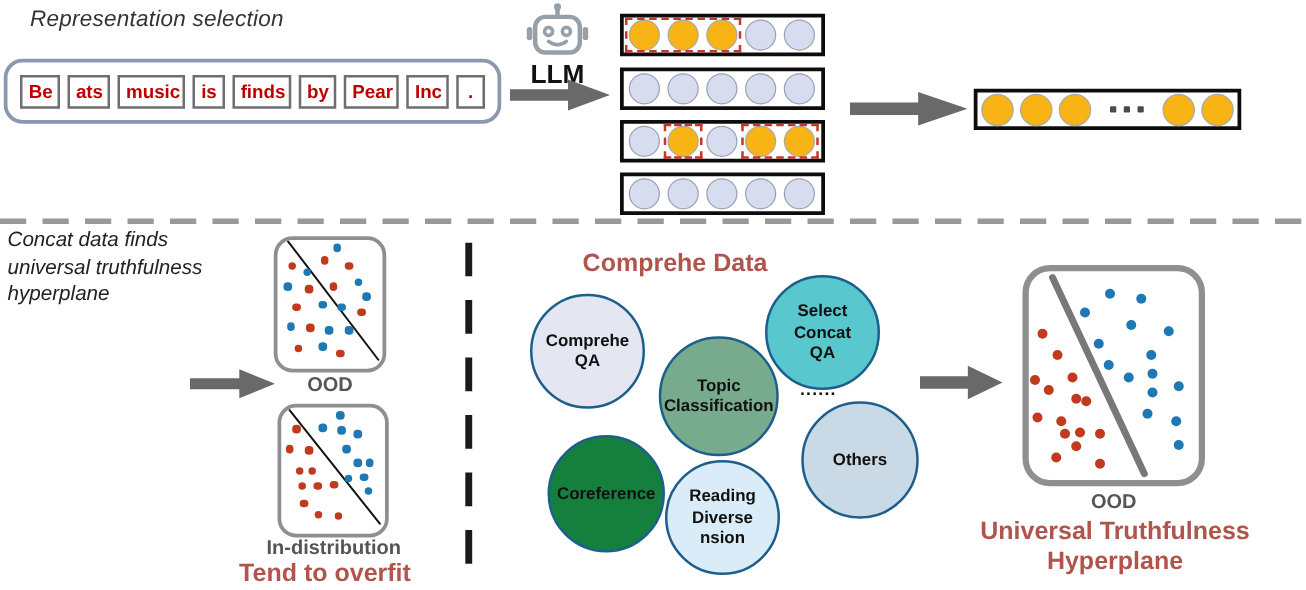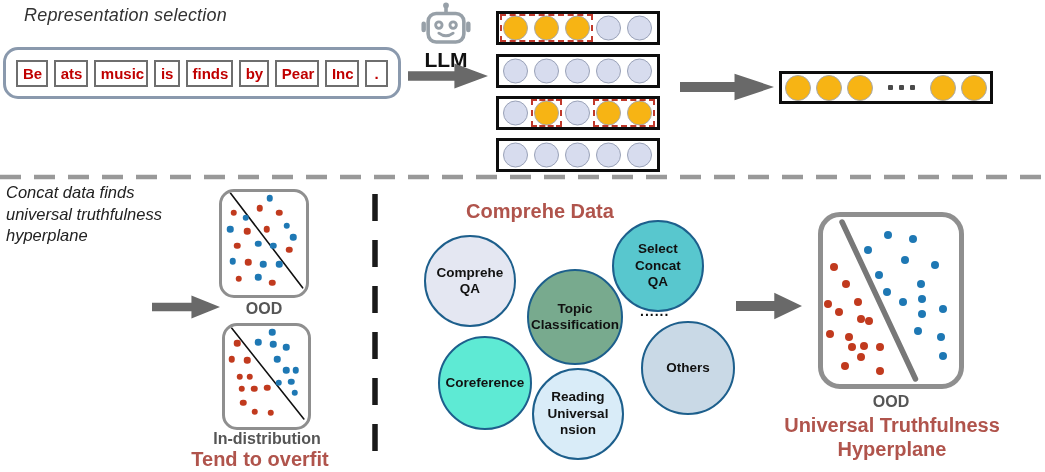--- a/index.html
+++ b/index.html
@@ -271,29 +271,29 @@
           <div>Classification</div>
         </div>
       </div>
       <div class="bubble" style="left: 612px; top: 220px; width: 92px; height: 92px; background: rgb(88, 199, 206);">
         <div class="bubble-label">
           <div>Select</div>
           <div>Concat</div>
           <div>QA</div>
         </div>
       </div>
-      <div class="bubble" style="left: 438px; top: 336px; width: 94px; height: 94px; background: #5eead4;">
+      <div class="bubble" style="left: 438px; top: 348px; width: 94px; height: 94px; background: #15803d;">
         <div class="bubble-label">
           <div>Coreference</div>
         </div>
       </div>
       <div class="bubble" style="left: 532px; top: 368px; width: 92px; height: 92px; background: rgb(217, 236, 248);">
         <div class="bubble-label">
           <div>Reading</div>
-          <div>Universal</div>
+          <div>Diverse</div>
           <div>nsion</div>
         </div>
       </div>
       <div class="bubble" style="left: 641px; top: 321px; width: 94px; height: 94px; background: rgb(201, 217, 230);">
         <div class="bubble-label">
           <div>Others</div>
         </div>
       </div>
     </div>
   <div class="abs six-dots">......</div>

